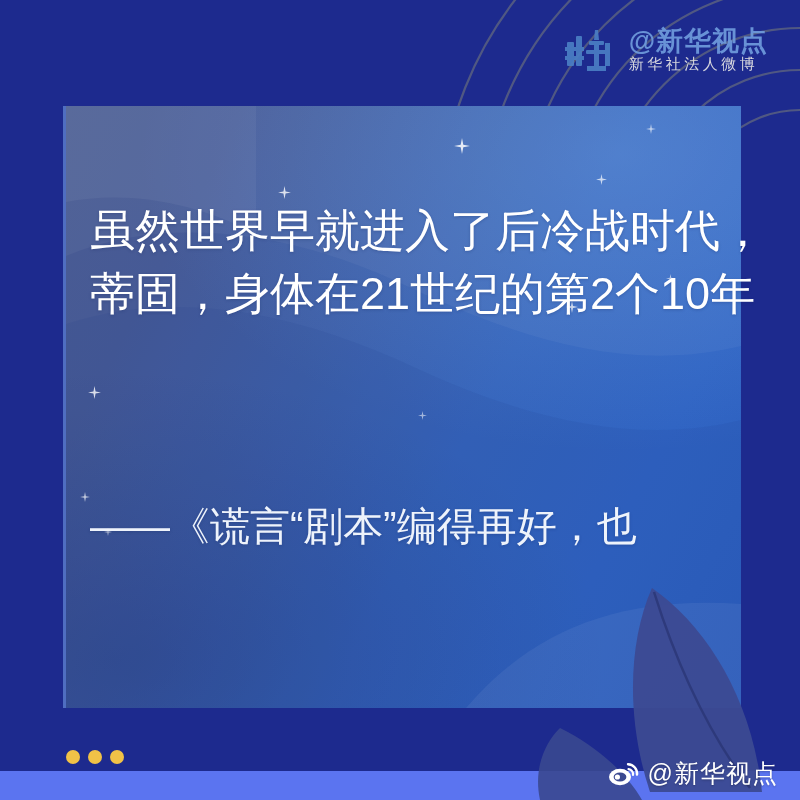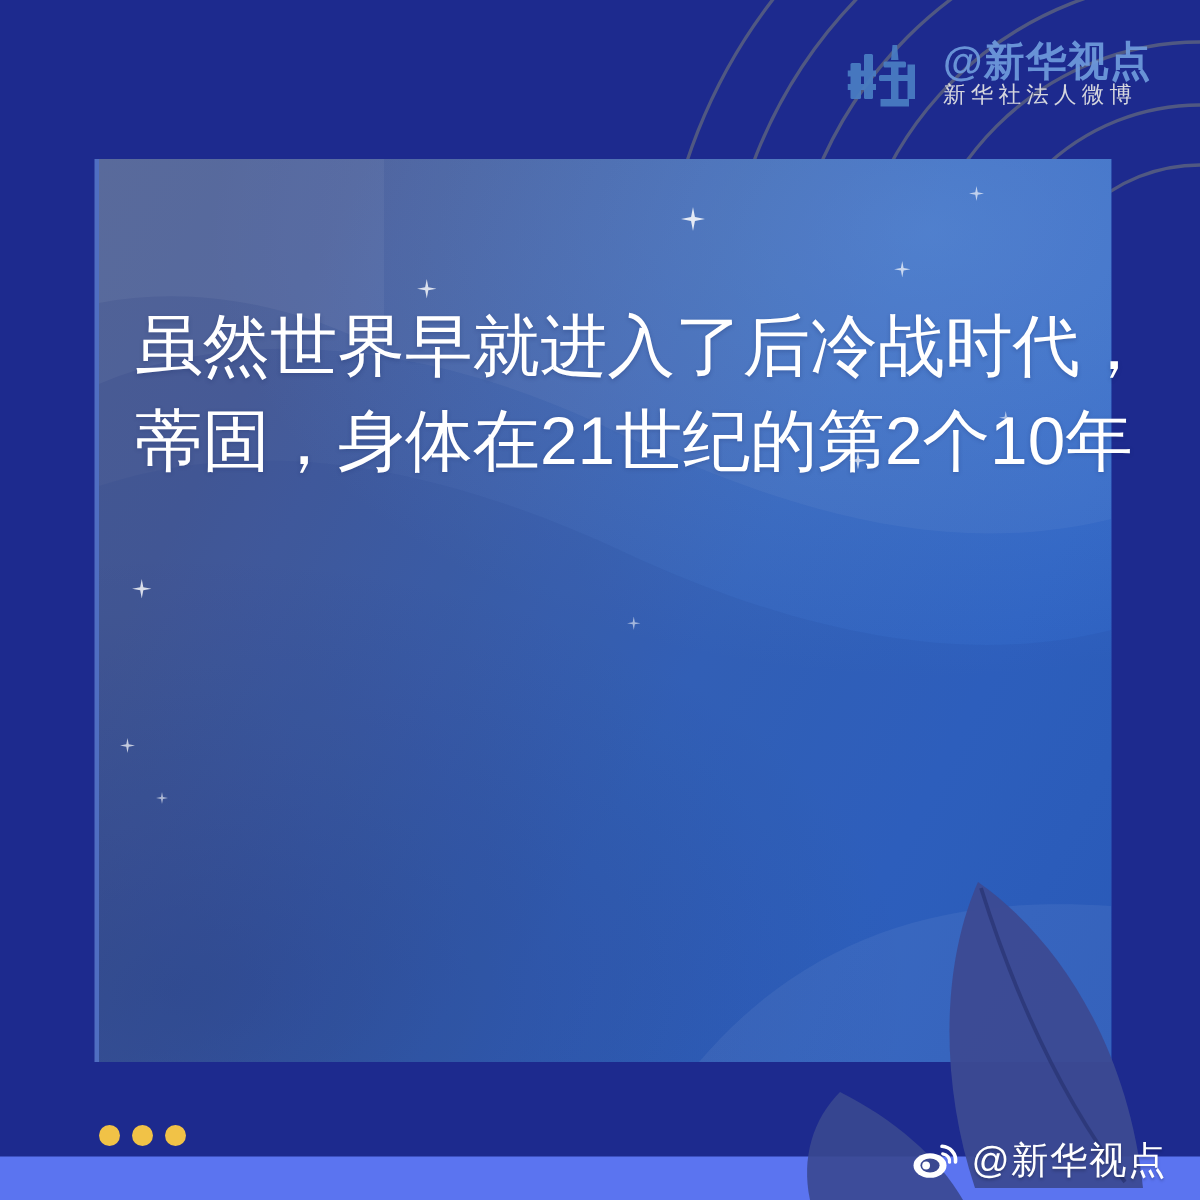--- a/index.html
+++ b/index.html
@@ -280,20 +280,21 @@
       <path d="M8 0 L9.3 6.7 L16 8 L9.3 9.3 L8 16 L6.7 9.3 L0 8 L6.7 6.7 Z" fill="#ffffff" opacity="0.55"></path>
     </svg>
   </div>
 
   <div class="quote">
     <div class="q-line">虽然世界早就进入了后冷战时代，</div>
     <div class="q-line">蒂固，身体在21世纪的第2个10年</div>
   </div>
 
   <div class="attrib">
+    <div class="a-line">——《谎言“剧本”编得再好，也</div>
   </div>
 
   <svg class="leaves" viewBox="0 0 300 230">
     <path d="M152 18 C 206 56, 252 128, 262 222 L150 222 C 126 150, 128 72, 152 18 Z" fill="#3c4a92" opacity="0.95"></path>
     <path d="M154 22 C 176 92, 206 160, 250 218" fill="none" stroke="#2b3675" stroke-width="2.5" opacity="0.8"></path>
     <path d="M60 158 C 96 176, 126 202, 142 230 L40 230 C 34 202, 42 176, 60 158 Z" fill="#3a4890" opacity="0.9"></path>
   </svg>
 
   <div class="dots">
     <div class="dot"></div>

